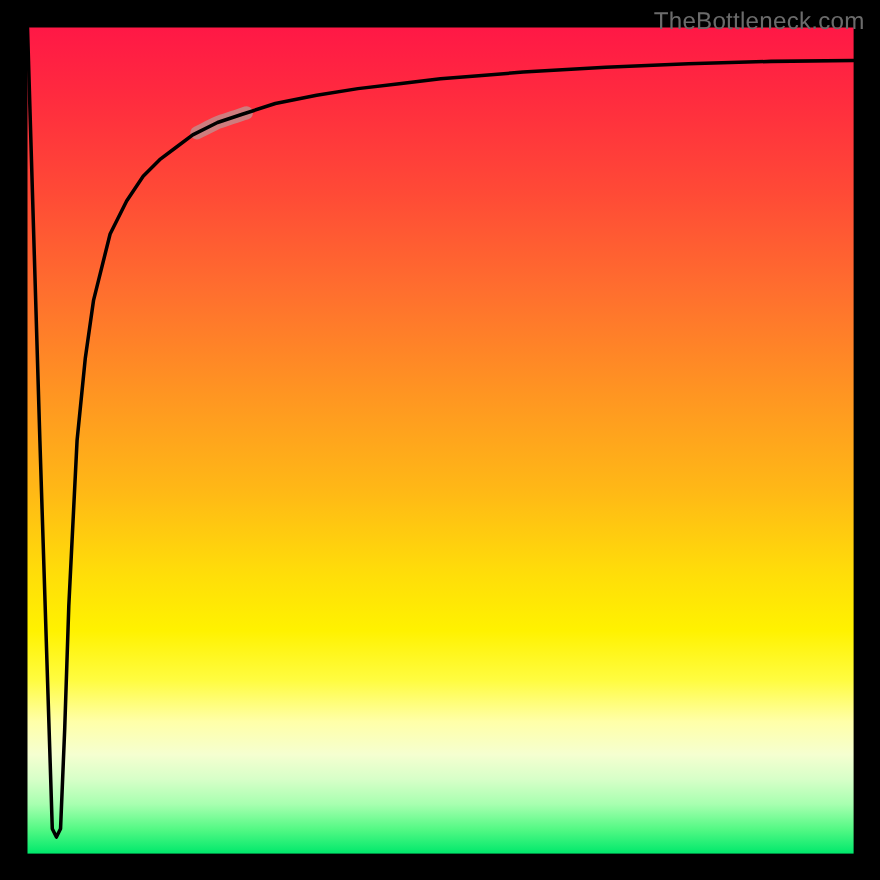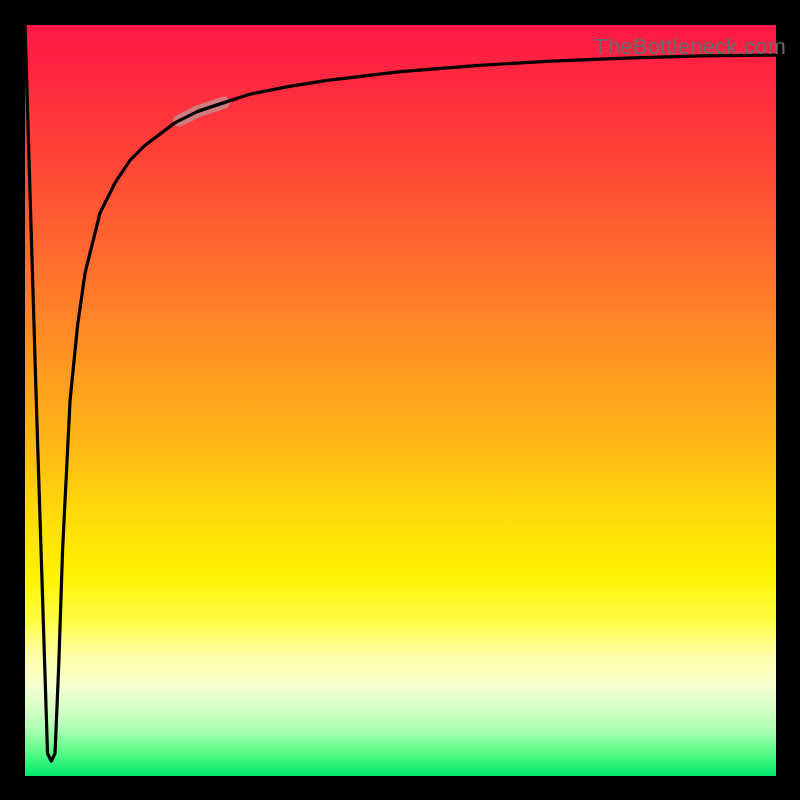--- a/index.html
+++ b/index.html
@@ -19,21 +19,20 @@
   .watermark {
     position: absolute;
     top: 6px;
     right: 14px;
     color: #6b6b6b;
     font-size: 22px;
     font-weight: 500;
     letter-spacing: 0.2px;
     z-index: 5;
     user-select: none;
-    margin-top: 28px;
   }
   .plot-frame {
     position: absolute;
     left: 25px;
     top: 25px;
     width: 751px;
     height: 751px;
     background: #000;
   }
   .plot-inner {

